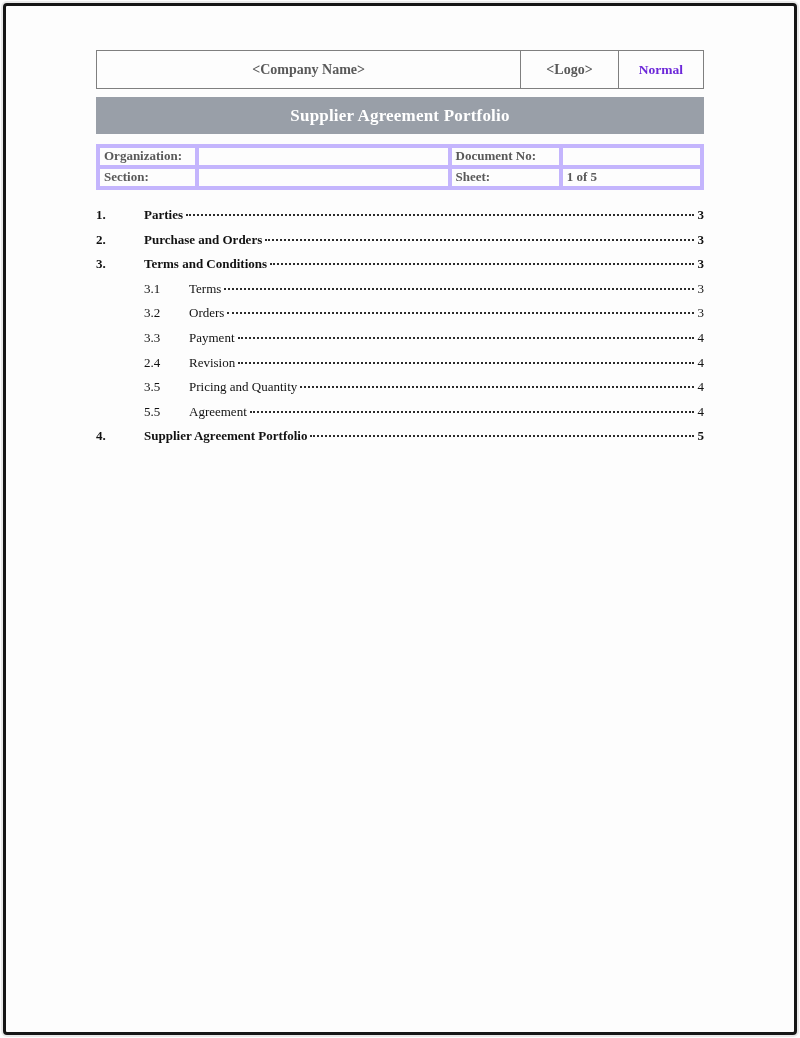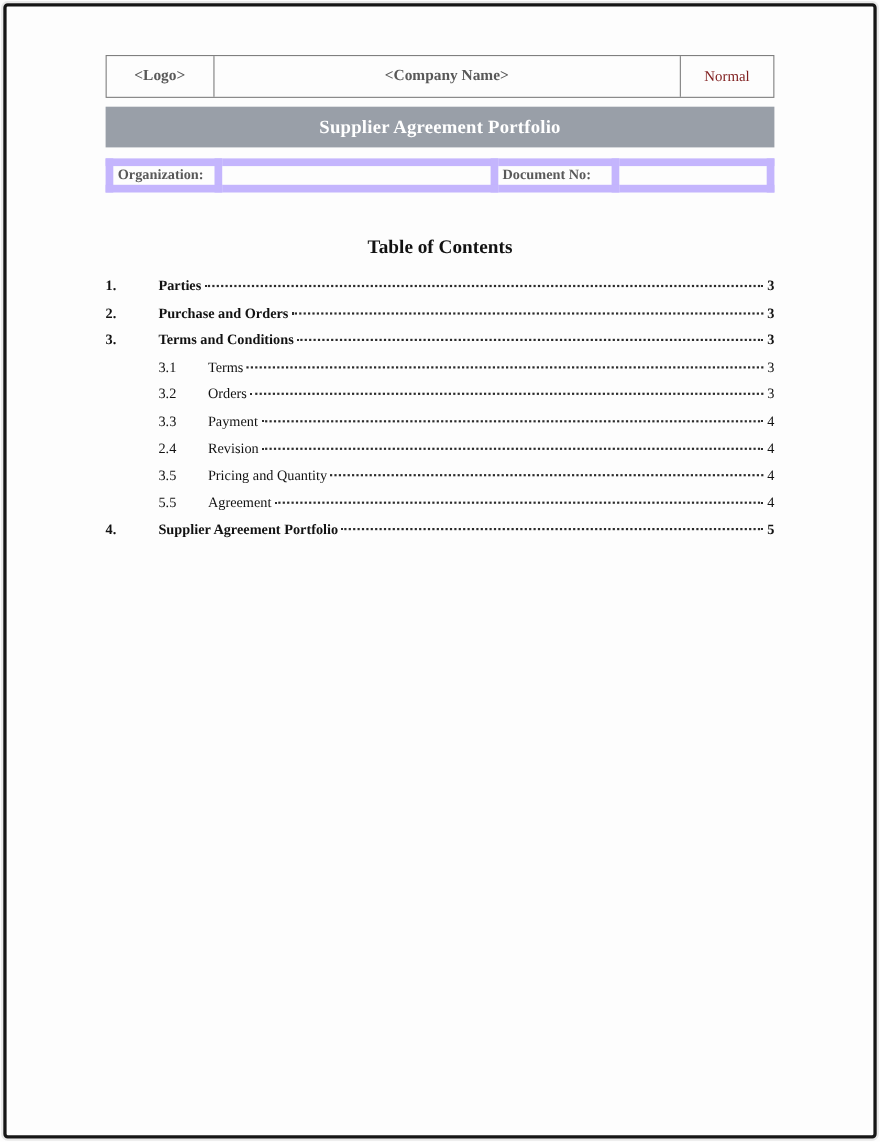--- a/index.html
+++ b/index.html
@@ -38,21 +38,21 @@
   .header-cell {
     display: flex;
     align-items: center;
     justify-content: center;
     font-weight: bold;
     font-size: 14px;
     color: #595959;
   }
   .logo-cell   { width: 16.1%; border-right: 1px solid #7f7f7f; }
   .company-cell{ flex: 1;      border-right: 1px solid #7f7f7f; }
-  .style-cell  { width: 13.9%; font-weight: normal; color: #7f1d1d; font-size: 13.5px; }
+  .style-cell  { width: 13.9%; font-weight: bold; color: #6d28d9; font-size: 13.5px; }
 
   
   .banner {
     margin-top: 8px;
     height: 37px;
     background: #999fa8;
     color: #ffffff;
     font-weight: bold;
     font-size: 17px;
     display: flex;
@@ -62,21 +62,21 @@
   }
 
   
   .meta-table {
     margin-top: 10px;
     width: 100%;
     border-collapse: collapse;
     table-layout: fixed;
   }
   .meta-table td {
-    border: 7px solid #c4b5fd;
+    border: 4px solid #c4b5fd;
     height: 17px;
     padding: 0 4px 1px 4px;
     font-size: 13px;
     font-weight: bold;
     color: #595959;
     vertical-align: middle;
   }
   .meta-table col.c1 { width: 16.4%; }
   .meta-table col.c2 { width: 41.8%; }
   .meta-table col.c3 { width: 18.4%; }
@@ -115,45 +115,50 @@
 </style>
 </head>
 <body>
 
 <div class="page">
   <div class="page-frame"></div>
 
   <div class="content">
 
     <div class="header-row">
+      <div class="header-cell company-cell">&lt;Company Name&gt;</div>
       <div class="header-cell logo-cell">&lt;Logo&gt;</div>
-      <div class="header-cell company-cell">&lt;Company Name&gt;</div>
       <div class="header-cell style-cell">Normal</div>
     </div>
 
     <div class="banner">Supplier Agreement Portfolio</div>
 
     <table class="meta-table">
       <colgroup>
         <col class="c1">
           <col class="c2">
           <col class="c3">
           <col class="c4">
       </colgroup>
       <tbody>
           <tr>
             <td class="label">Organization:</td>
             <td class="value"></td>
             <td class="label">Document No:</td>
             <td class="value"></td>
           </tr>
+          <tr>
+            <td class="label">Section:</td>
+            <td class="value"></td>
+            <td class="label">Sheet:</td>
+            <td class="value">1 of 5</td>
+          </tr>
         </tbody>
     </table>
 
-    <h2 class="toc-heading">Table of Contents</h2>
 
     <div class="toc-list">
         <div class="toc-row level1">
           <span class="toc-num">1.</span>
           <span class="toc-title">Parties</span>
           <span class="toc-leader"></span>
           <span class="toc-page">3</span>
         </div>
         <div class="toc-row level1">
           <span class="toc-num">2.</span>

